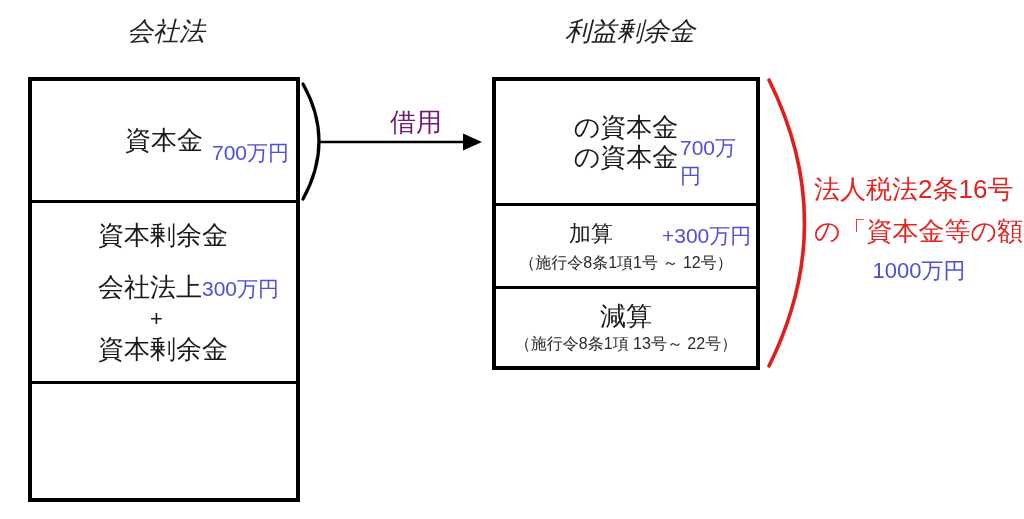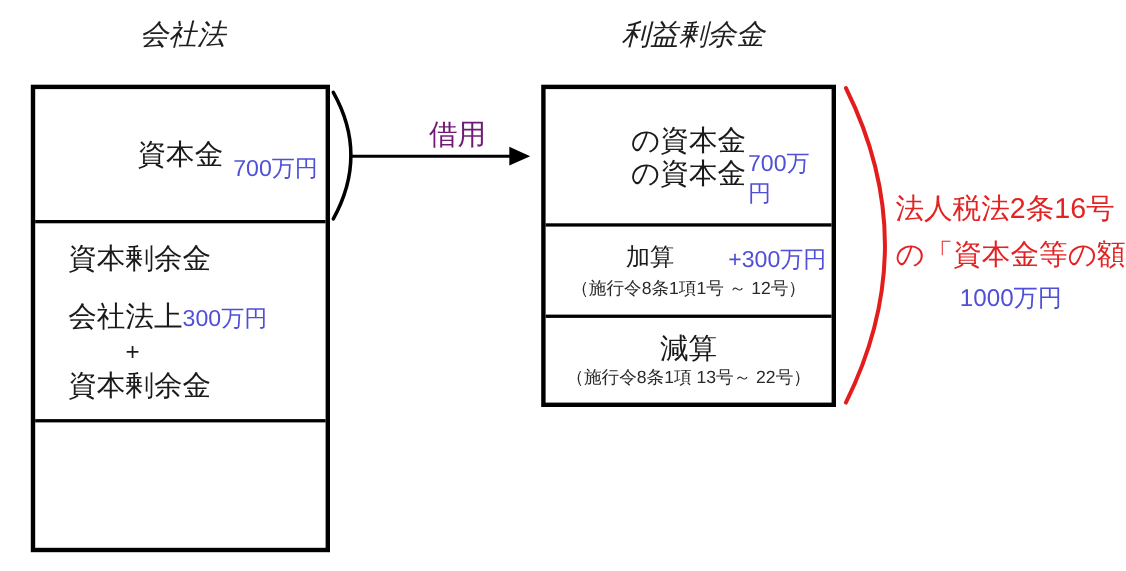--- a/index.html
+++ b/index.html
@@ -34,21 +34,21 @@
     background: #fff;
   }
   #left-box  { left: 28px;  top: 77px; width: 272px; height: 425px; }
   #right-box { left: 492px; top: 77px; width: 268px; height: 293px; }
 
   .sec { position: relative; box-sizing: border-box; }
   .divider { border-bottom: 3px solid #000; }
 
   
   #l-sec1 { height: 122px; display: flex; align-items: center; justify-content: center; }
-  #l-sec2 { height: 181px; display: flex; flex-direction: column; justify-content: center; padding-left: 30px; }
+  #l-sec2 { height: 181px; display: flex; flex-direction: column; justify-content: center; padding-left: 66px; }
   #l-sec3 { flex: 1; display: flex; align-items: center; justify-content: center; }
 
   .lbl { font-size: 26px; }
   .amt { color: #4f4fd8; font-size: 21px; }
 
   #l-cap-val { position: absolute; left: 180px; top: 58px; }
 
   #l-sec2 .line  { font-size: 26px; line-height: 34px; }
   #l-sec2 .gap   { margin-top: 18px; }
   #l-sec2 .plus  { font-size: 22px; line-height: 26px; padding-left: 52px; }

